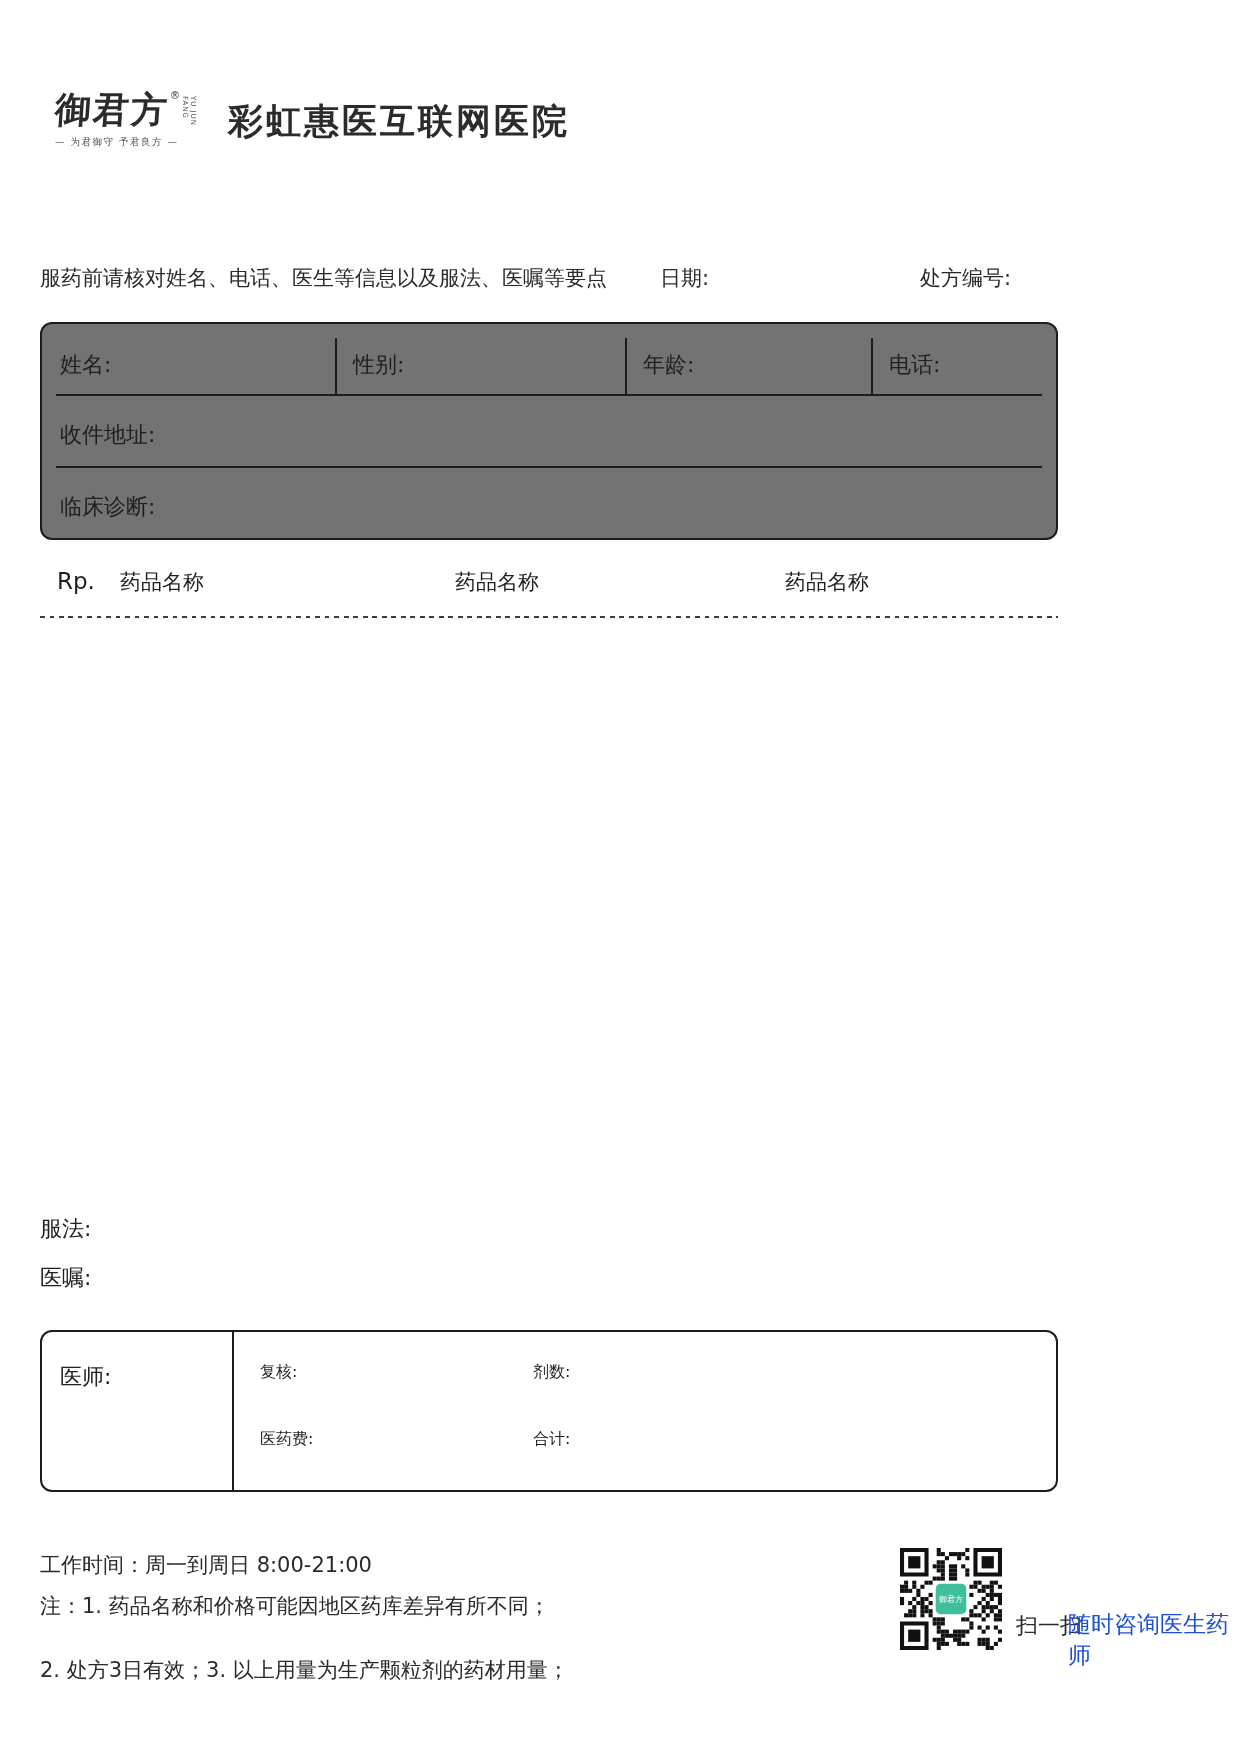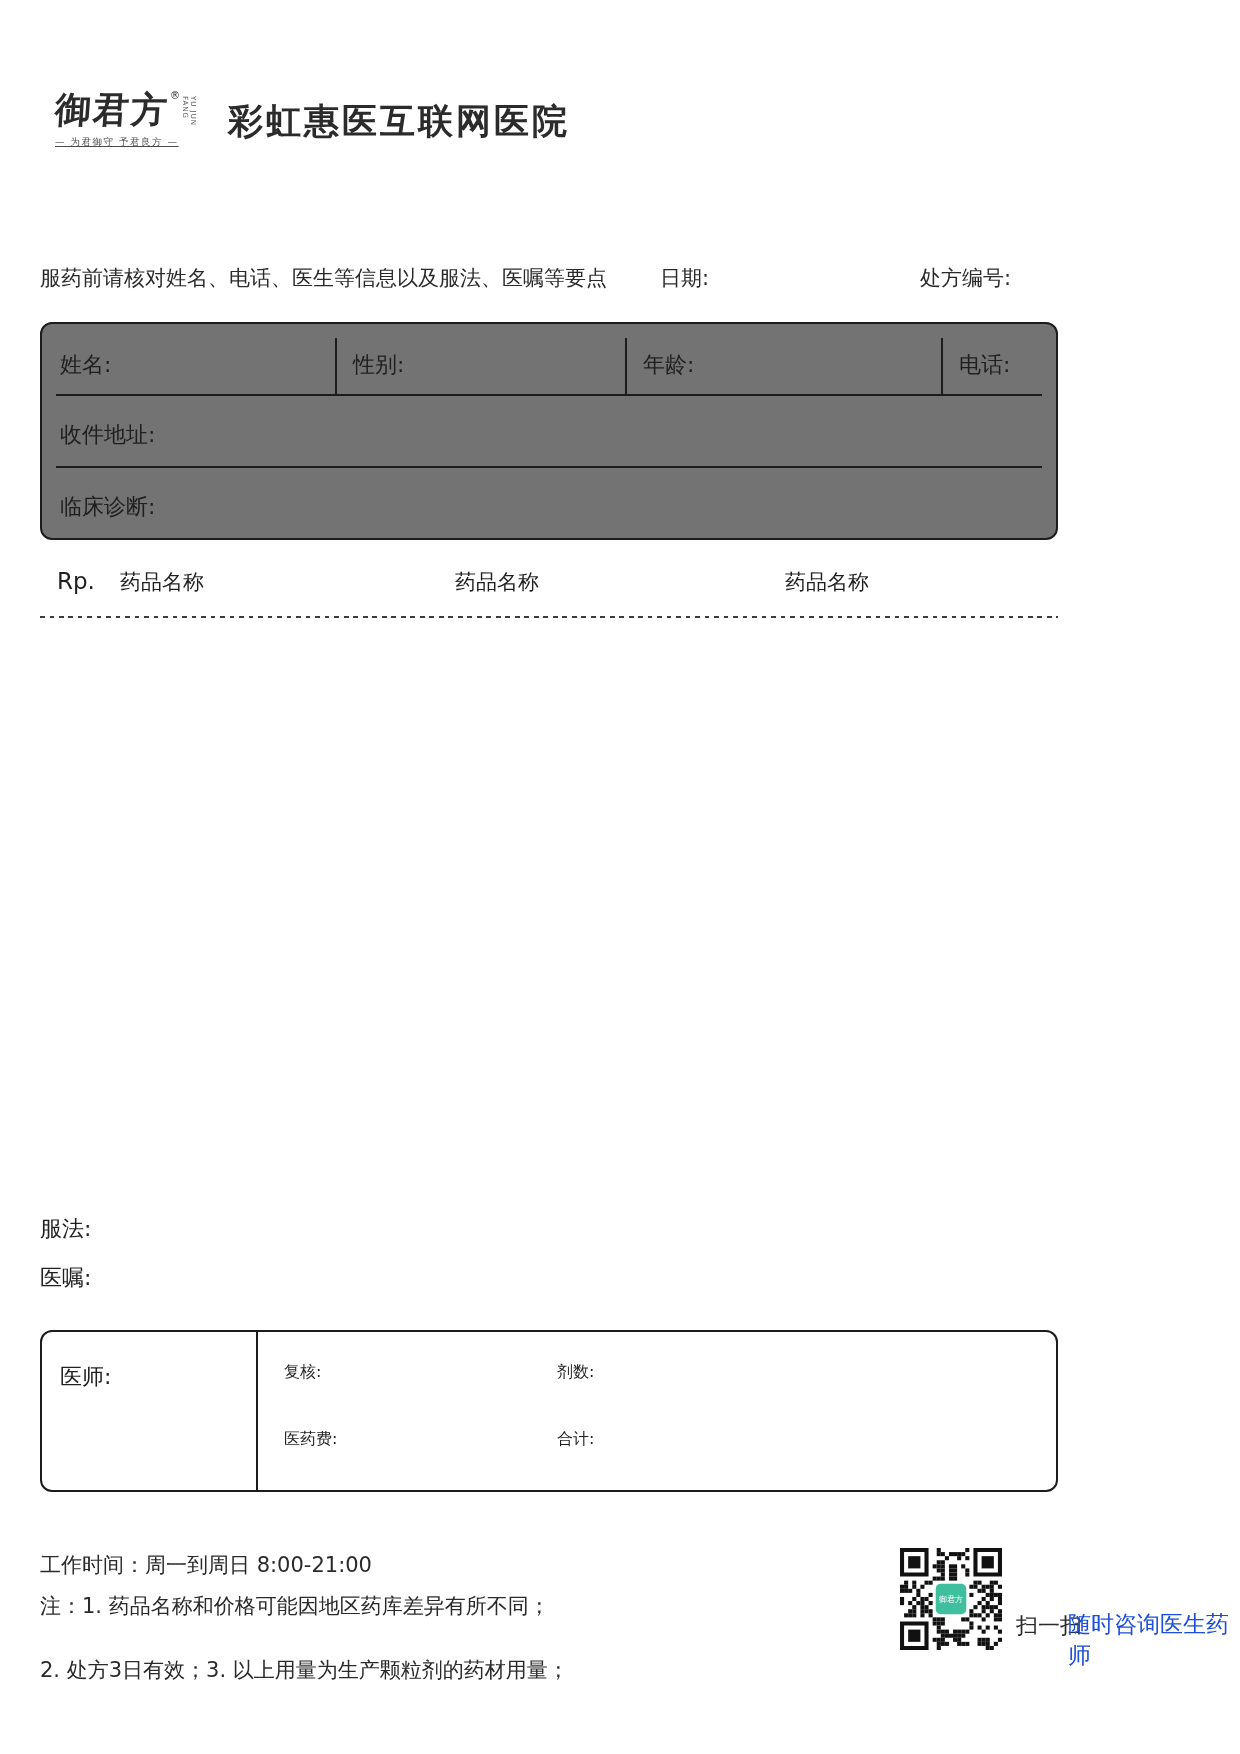--- a/index.html
+++ b/index.html
@@ -31,21 +31,20 @@
     position: absolute; right: -12px; top: 6px;
     writing-mode: vertical-rl;
     font-size: 7px; letter-spacing: 1px; color: #555;
   }
   .brand-slogan {
     margin-top: 6px;
     font-size: 9.5px;
     letter-spacing: 1.5px;
     color: #4a4a4a;
     white-space: nowrap;
-    text-decoration: underline;
   }
   .hospital-title {
     position: absolute; left: 228px; top: 98px;
     font-size: 35px;
     font-weight: 700;
     letter-spacing: 3px;
     color: #2b2b2b;
   }
 
   
@@ -61,21 +60,21 @@
     display: flex; flex-direction: column;
     background: #737373;
   }
   .p-row { display: flex; }
   .p-row-1 { height: 73px; }
   .p-row-2 { height: 70px; }
   .p-row-3 { flex: 1; }
   .p-cell { padding: 26px 0 0 18px; font-size: 22px; color: #1f1f1f; position: relative; }
   .p-cell-name   { width: 293px; }
   .p-cell-gender { width: 290px; }
-  .p-cell-age    { width: 316px; }
+  .p-cell-age    { width: 246px; }
   .p-cell-phone  { flex: 1; }
   .p-cell + .p-cell::before {
     content: ""; position: absolute; left: 0; top: 14px; bottom: 0;
     border-left: 2px solid #1c1c1c;
   }
   .p-sep { height: 0; border-top: 2.5px solid #1c1c1c; margin: 0 14px; }
   .p-wide { padding: 24px 0 16px 18px; font-size: 22px; color: #1f1f1f; }
 
   
   .rp-row { position: absolute; left: 0; top: 566px; width: 1240px; height: 30px; }
@@ -91,21 +90,21 @@
   
   .usage-method { position: absolute; left: 40px; top: 1214px; font-size: 22px; color: #1f1f1f; }
   .usage-advice { position: absolute; left: 40px; top: 1263px; font-size: 22px; color: #1f1f1f; }
 
   
   .summary-box {
     position: absolute; left: 40px; top: 1330px; width: 1018px; height: 162px;
     border: 2.5px solid #1c1c1c; border-radius: 12px;
     display: flex; background: #fff;
   }
-  .s-left { width: 216px; border-right: 2px solid #1c1c1c; padding: 30px 0 0 18px; font-size: 22px; color: #1f1f1f; }
+  .s-left { width: 192px; border-right: 2px solid #1c1c1c; padding: 30px 0 0 18px; font-size: 22px; color: #1f1f1f; }
   .s-right { flex: 1; padding-left: 26px; }
   .s-row { display: flex; font-size: 16px; color: #1f1f1f; }
   .s-row-1 { margin-top: 30px; }
   .s-row-2 { margin-top: 46px; }
   .s-field-a { width: 273px; }
 
   
   .footer-line { position: absolute; left: 40px; font-size: 21px; color: #2a2a2a; }
   .fl-1 { top: 1551px; }
   .fl-2 { top: 1592px; }

